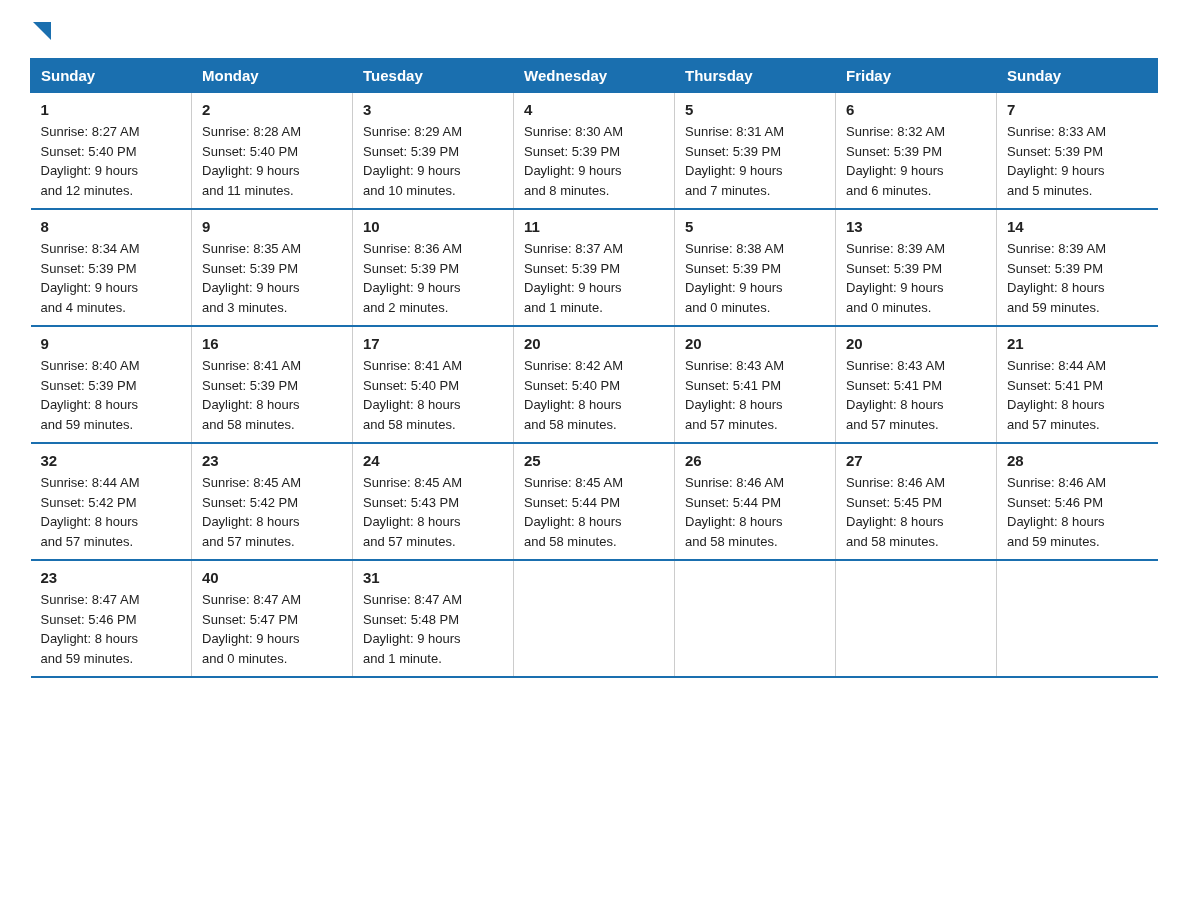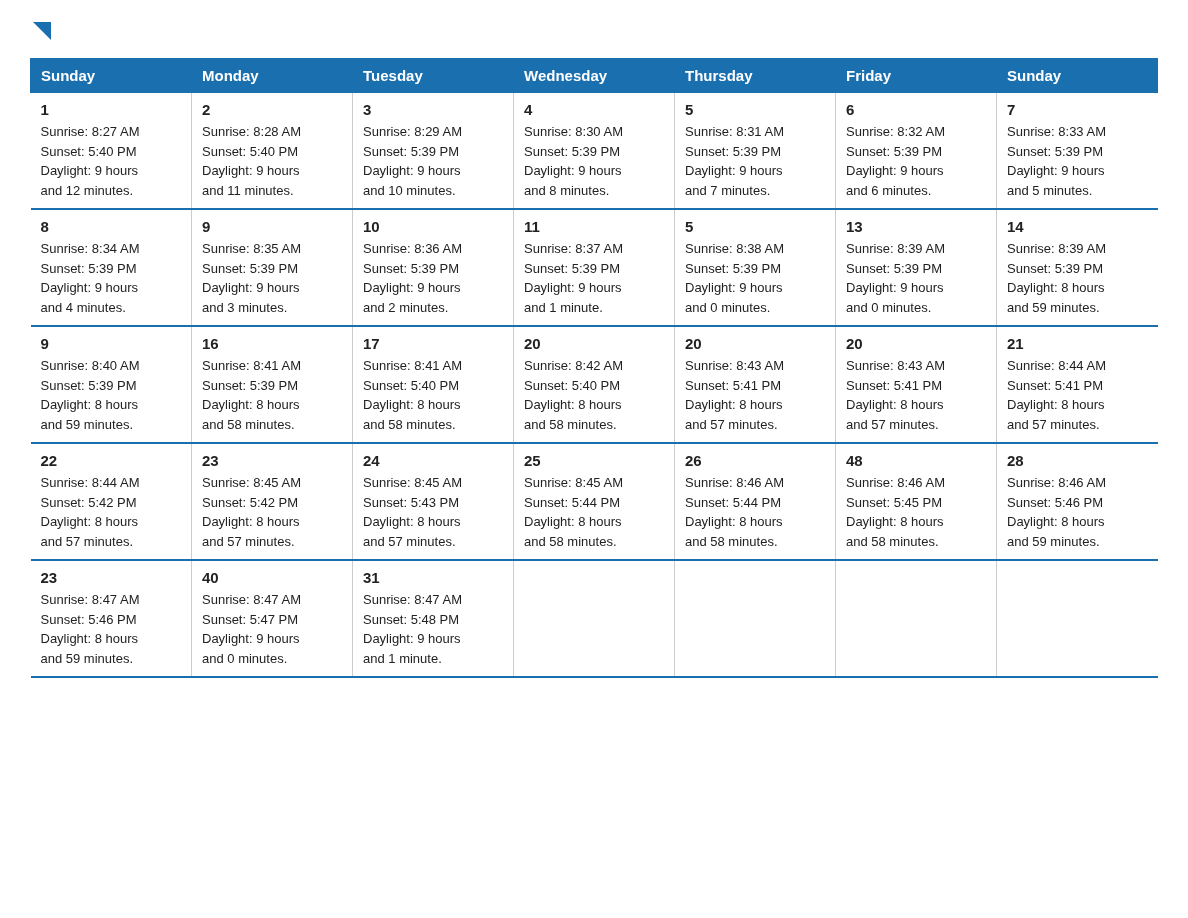--- a/index.html
+++ b/index.html
@@ -147,26 +147,26 @@
       <tr>
         <td><span class="day-num">9</span><span class="day-info">Sunrise: 8:40 AM<br>Sunset: 5:39 PM<br>Daylight: 8 hours<br>and 59 minutes.</span></td>
         <td><span class="day-num">16</span><span class="day-info">Sunrise: 8:41 AM<br>Sunset: 5:39 PM<br>Daylight: 8 hours<br>and 58 minutes.</span></td>
         <td><span class="day-num">17</span><span class="day-info">Sunrise: 8:41 AM<br>Sunset: 5:40 PM<br>Daylight: 8 hours<br>and 58 minutes.</span></td>
         <td><span class="day-num">20</span><span class="day-info">Sunrise: 8:42 AM<br>Sunset: 5:40 PM<br>Daylight: 8 hours<br>and 58 minutes.</span></td>
         <td><span class="day-num">20</span><span class="day-info">Sunrise: 8:43 AM<br>Sunset: 5:41 PM<br>Daylight: 8 hours<br>and 57 minutes.</span></td>
         <td><span class="day-num">20</span><span class="day-info">Sunrise: 8:43 AM<br>Sunset: 5:41 PM<br>Daylight: 8 hours<br>and 57 minutes.</span></td>
         <td><span class="day-num">21</span><span class="day-info">Sunrise: 8:44 AM<br>Sunset: 5:41 PM<br>Daylight: 8 hours<br>and 57 minutes.</span></td>
       </tr>
       <tr>
-        <td><span class="day-num">22</span><span class="day-info">Sunrise: 8:44 AM<br>Sunset: 5:42 PM<br>Daylight: 8 hours<br>and 57 minutes.</span></td>
+        <td><span class="day-num">32</span><span class="day-info">Sunrise: 8:44 AM<br>Sunset: 5:42 PM<br>Daylight: 8 hours<br>and 57 minutes.</span></td>
         <td><span class="day-num">23</span><span class="day-info">Sunrise: 8:45 AM<br>Sunset: 5:42 PM<br>Daylight: 8 hours<br>and 57 minutes.</span></td>
         <td><span class="day-num">24</span><span class="day-info">Sunrise: 8:45 AM<br>Sunset: 5:43 PM<br>Daylight: 8 hours<br>and 57 minutes.</span></td>
         <td><span class="day-num">25</span><span class="day-info">Sunrise: 8:45 AM<br>Sunset: 5:44 PM<br>Daylight: 8 hours<br>and 58 minutes.</span></td>
         <td><span class="day-num">26</span><span class="day-info">Sunrise: 8:46 AM<br>Sunset: 5:44 PM<br>Daylight: 8 hours<br>and 58 minutes.</span></td>
-        <td><span class="day-num">48</span><span class="day-info">Sunrise: 8:46 AM<br>Sunset: 5:45 PM<br>Daylight: 8 hours<br>and 58 minutes.</span></td>
+        <td><span class="day-num">27</span><span class="day-info">Sunrise: 8:46 AM<br>Sunset: 5:45 PM<br>Daylight: 8 hours<br>and 58 minutes.</span></td>
         <td><span class="day-num">28</span><span class="day-info">Sunrise: 8:46 AM<br>Sunset: 5:46 PM<br>Daylight: 8 hours<br>and 59 minutes.</span></td>
       </tr>
       <tr>
         <td><span class="day-num">23</span><span class="day-info">Sunrise: 8:47 AM<br>Sunset: 5:46 PM<br>Daylight: 8 hours<br>and 59 minutes.</span></td>
         <td><span class="day-num">40</span><span class="day-info">Sunrise: 8:47 AM<br>Sunset: 5:47 PM<br>Daylight: 9 hours<br>and 0 minutes.</span></td>
         <td><span class="day-num">31</span><span class="day-info">Sunrise: 8:47 AM<br>Sunset: 5:48 PM<br>Daylight: 9 hours<br>and 1 minute.</span></td>
         <td class="empty-cell"></td>
         <td class="empty-cell"></td>
         <td class="empty-cell"></td>
         <td class="empty-cell"></td>

